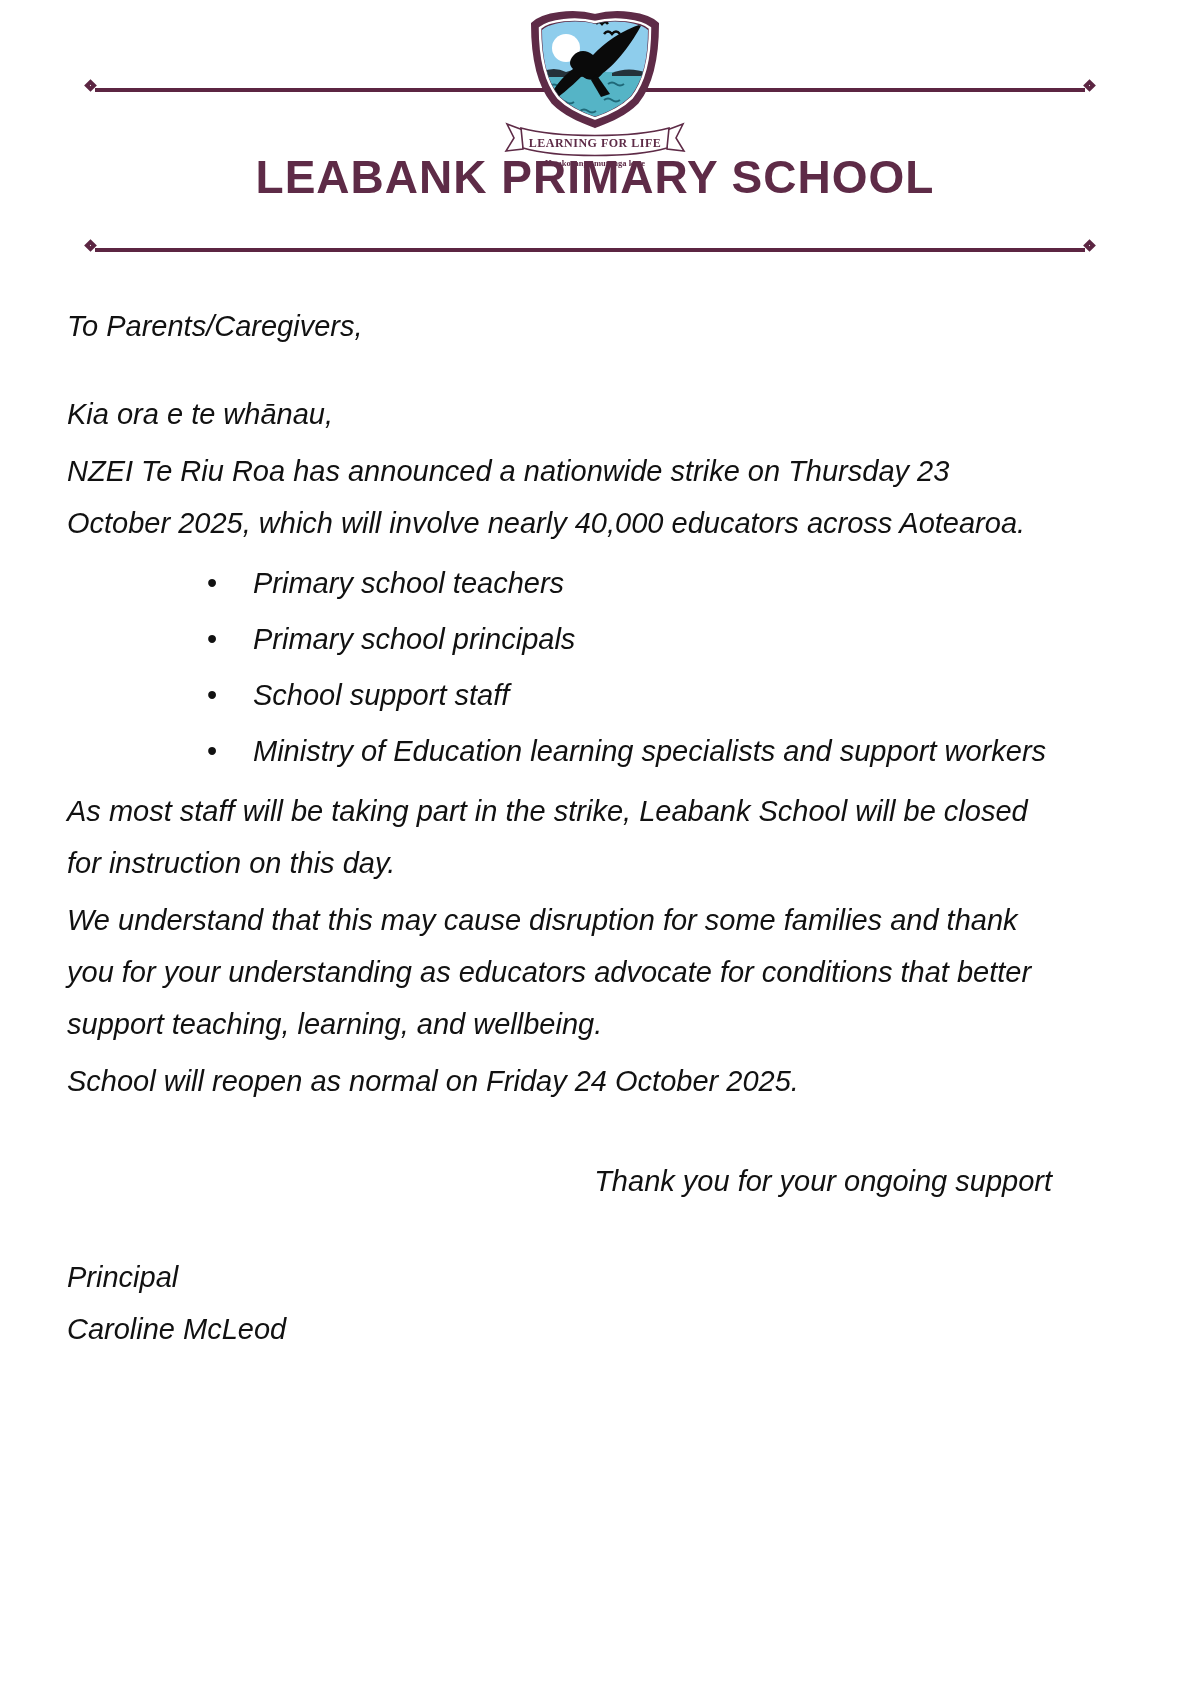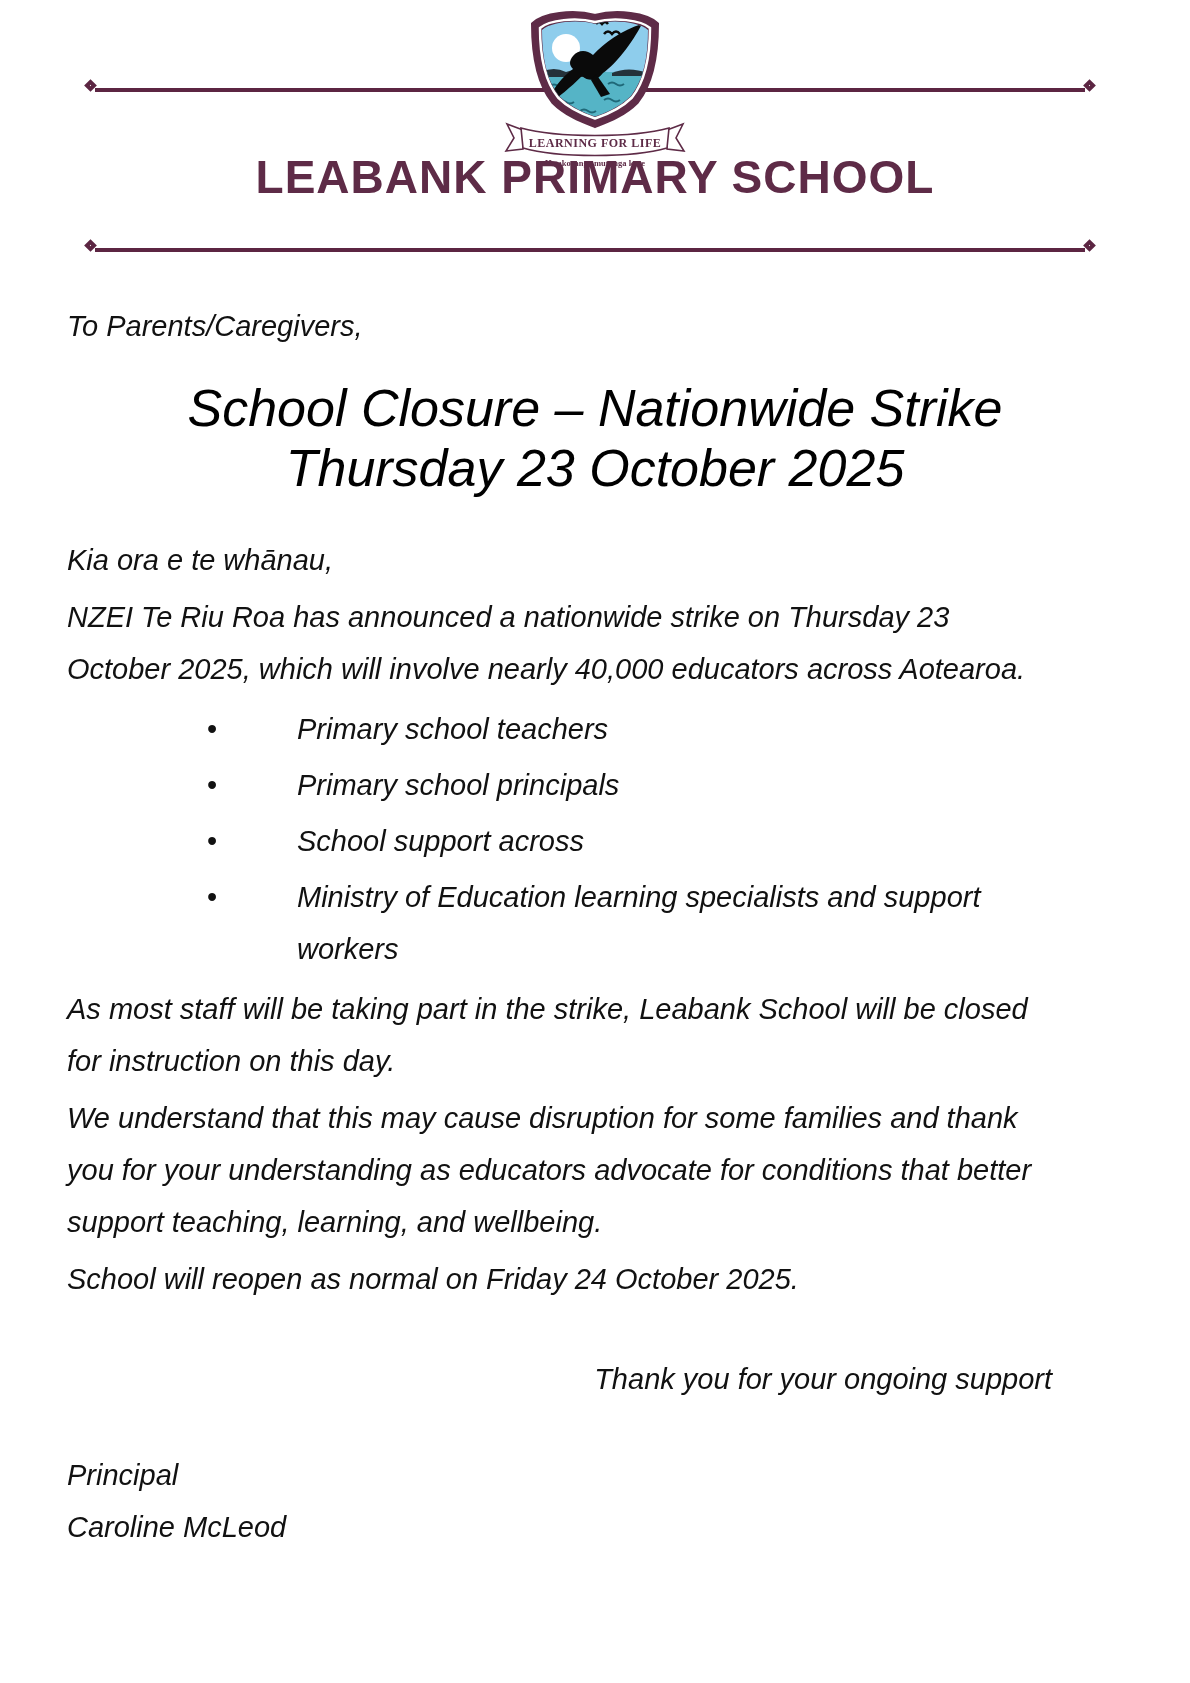--- a/index.html
+++ b/index.html
@@ -94,21 +94,21 @@
   }
   ul.strike-groups li {
     display: flex;
     margin-bottom: 4px;
   }
   .bullet-dot {
     width: 46px;
     flex-shrink: 0;
     font-style: normal;
   }
-  .li-text { flex: 1; margin-left: 44px; }
+  .li-text { flex: 1; }
 
   .closing { margin-top: 48px; text-align: right; }
 
   .signature { margin-top: 44px; }
   .signature p { margin: 0; }
 </style>
 </head>
 <body>
 
 <div class="header">
@@ -171,41 +171,37 @@
     </svg>
   </div>
 
   <div class="school-name">LEABANK PRIMARY SCHOOL</div>
 </div>
 
 <div class="letter-body">
 
   <p class="salutation">To Parents/Caregivers,</p>
 
-  <h1 class="letter-title">
-    <span>School Closure – Nationwide Strike</span><br>
-    <span>Thursday 23 October 2025</span>
-  </h1>
 
   <p class="greeting">Kia ora e te whānau,</p>
 
   <p class="para">NZEI Te Riu Roa has announced a nationwide strike on Thursday 23 October 2025, which will involve nearly 40,000 educators across Aotearoa.</p>
 
   <ul class="strike-groups">
     <li>
       <span class="bullet-dot">•</span>
       <span class="li-text">Primary school teachers</span>
     </li>
     <li>
       <span class="bullet-dot">•</span>
       <span class="li-text">Primary school principals</span>
     </li>
     <li>
       <span class="bullet-dot">•</span>
-      <span class="li-text">School support across</span>
+      <span class="li-text">School support staff</span>
     </li>
     <li>
       <span class="bullet-dot">•</span>
       <span class="li-text">Ministry of Education learning specialists and support workers</span>
     </li>
   </ul>
 
   <p class="para">As most staff will be taking part in the strike, Leabank School will be closed for instruction on this day.</p>
 
   <p class="para">We understand that this may cause disruption for some families and thank you for your understanding as educators advocate for conditions that better support teaching, learning, and wellbeing.</p>

